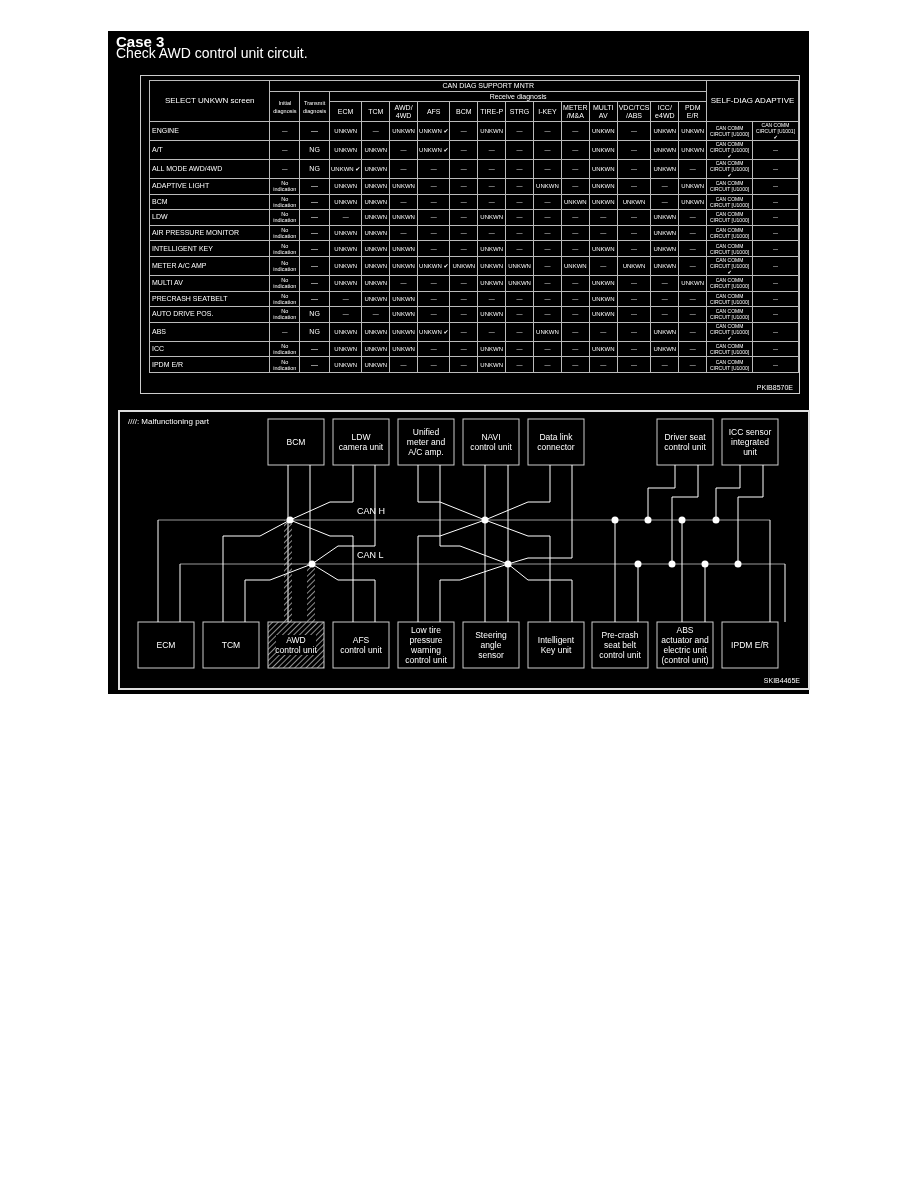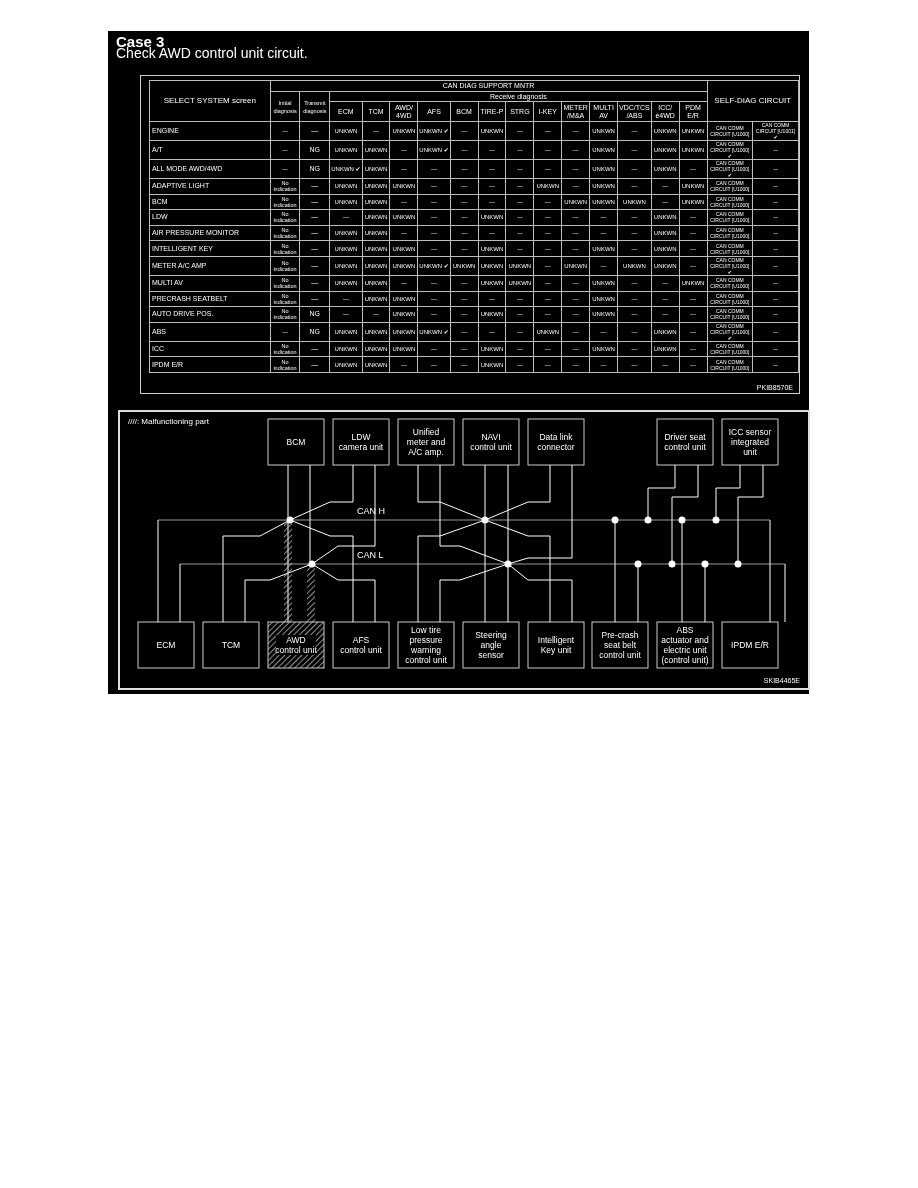--- a/index.html
+++ b/index.html
@@ -43,23 +43,23 @@
           <col style="width:28px">
           <col style="width:28px">
         <col style="width:28px">
           <col style="width:28px">
           <col style="width:28px">
           <col style="width:46px">
           <col style="width:46px">
       </colgroup>
       <thead>
         <tr style="height:11px">
-          <th rowspan="3" class="big" colspan="2">SELECT SYSTEM screen</th>
+          <th rowspan="3" class="big" colspan="2">SELECT UNKWN screen</th>
           <th colspan="15">CAN DIAG SUPPORT MNTR</th>
-          <th rowspan="3" colspan="2" class="big">SELF-DIAG CIRCUIT</th>
+          <th rowspan="3" colspan="2" class="big">SELF-DIAG ADAPTIVE</th>
         </tr>
         <tr style="height:10px">
           <th rowspan="2" style="white-space:normal;font-size:5.5px">Initial diagnosis</th>
           <th rowspan="2" style="white-space:normal;font-size:5.5px">Transmit diagnosis</th>
           <th colspan="13">Receive diagnosis</th>
         </tr>
         <tr id="recv-cols" style="height:20px">
             <th style="white-space: normal;">ECM</th>
             <th style="white-space: normal;">TCM</th>
             <th style="white-space: normal;">AWD/ 4WD</th>

